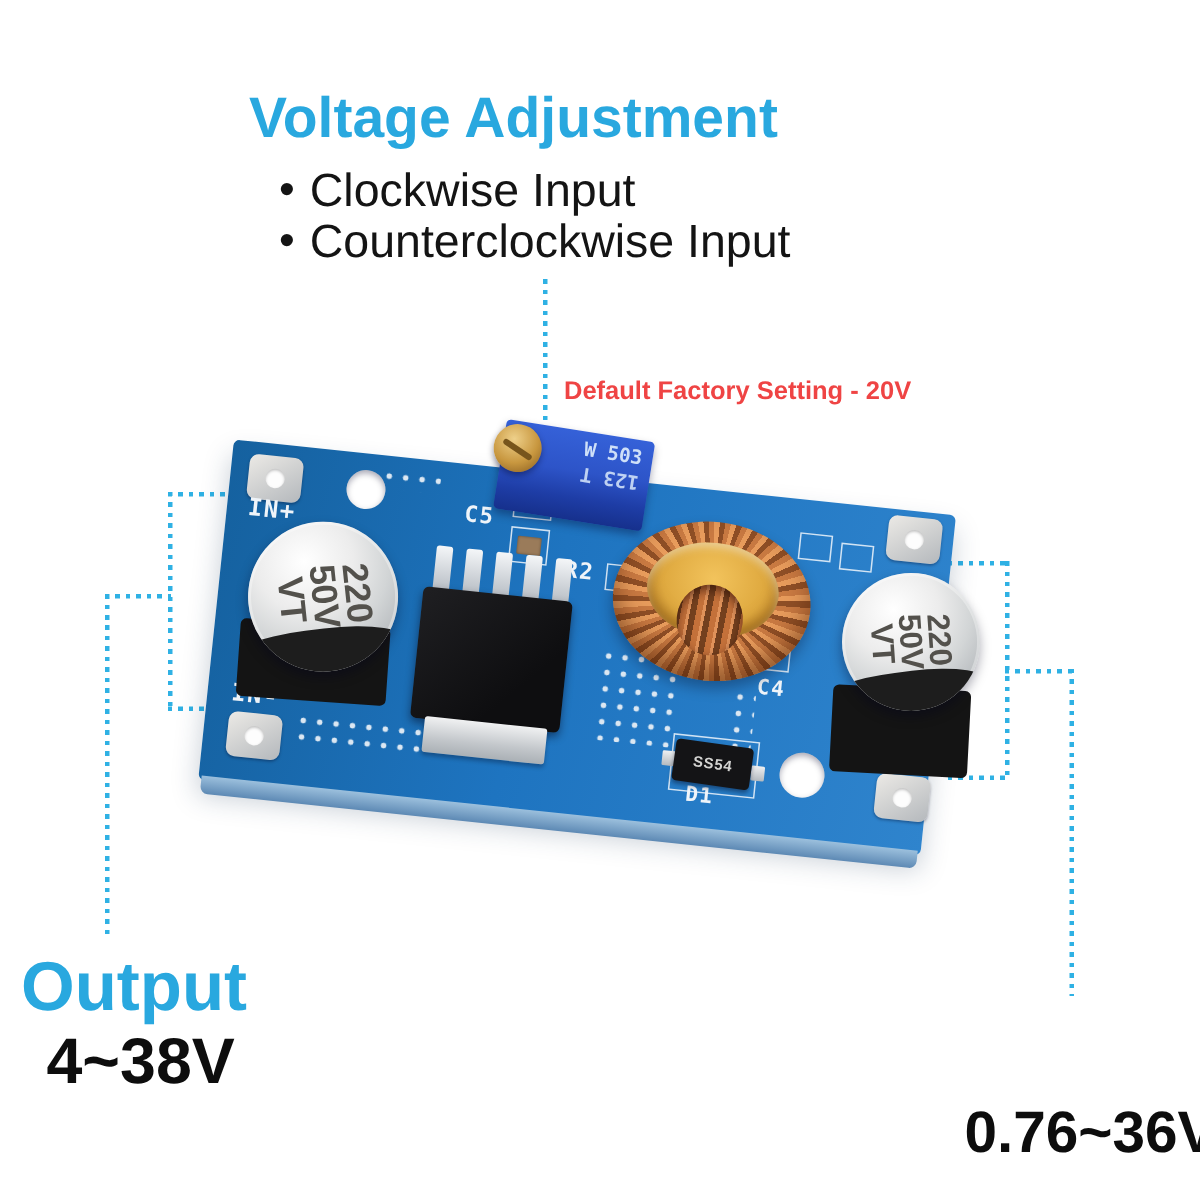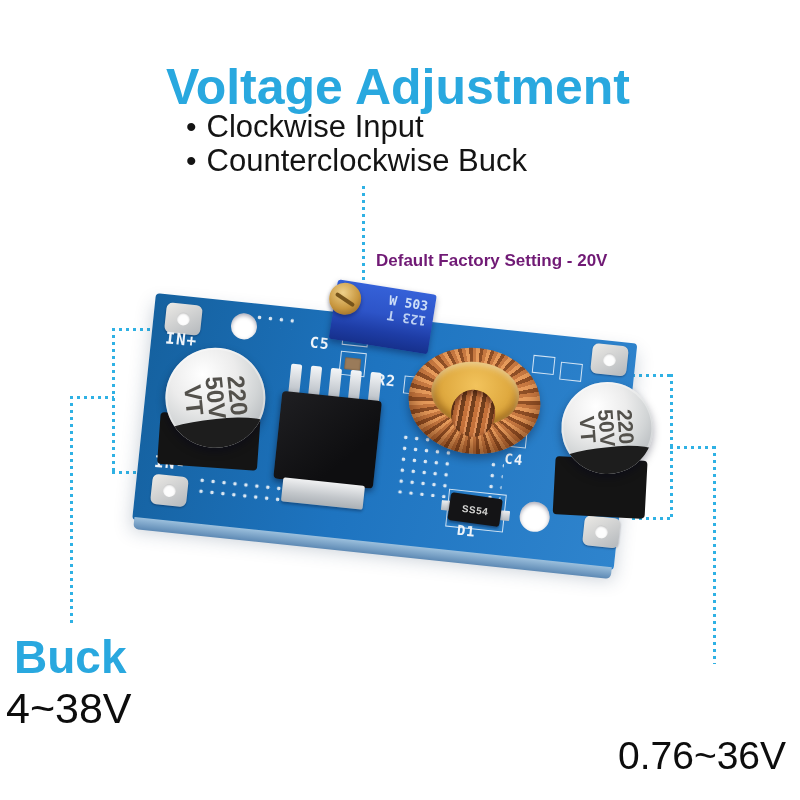--- a/index.html
+++ b/index.html
@@ -6,26 +6,26 @@
     --cy:#2FB1E4;
     --ink:#141414;
     --pcb1:#15619F; --pcb2:#1E74C0; --pcb3:#2F84CD;
     --silk:#EFF4F9;
   }
   *{margin:0;padding:0;box-sizing:border-box;}
   body{background:#ffffff;font-family:"Liberation Sans",sans-serif;}
   .canvas{position:relative;width:800px;height:800px;background:#ffffff;overflow:hidden;}
 
   
-  .title{position:absolute;left:166px;top:58px;font-size:50px;font-weight:bold;color:#29A8DF;letter-spacing:0px;}
+  .title{position:absolute;left:166px;top:58px;font-size:38px;font-weight:bold;color:#29A8DF;letter-spacing:0px;}
   .bullet-line{position:absolute;font-size:31px;color:var(--ink);display:flex;align-items:center;gap:10px;}
   .bullet-glyph{font-size:30px;line-height:30px;}
-  .factory{position:absolute;left:376px;top:251px;font-size:17px;font-weight:bold;color:#701a75;}
+  .factory{position:absolute;left:376px;top:251px;font-size:17px;font-weight:bold;color:#ef4444;}
   .cyan-big{position:absolute;font-size:46px;font-weight:bold;color:#29A8DF;}
-  .black-big{position:absolute;font-weight:normal;color:#0d0d0d;}
+  .black-big{position:absolute;font-weight:bold;color:#0d0d0d;margin-left:25px;}
 
   
   .dot-h{position:absolute;height:3px;background-image:repeating-linear-gradient(to right,var(--cy) 0 3px,transparent 3px 7px);}
   .dot-v{position:absolute;width:3px;background-image:repeating-linear-gradient(to bottom,var(--cy) 0 3px,transparent 3px 7px);}
 
   
   .board{position:absolute;left:156px;top:293px;width:484px;height:228px;
     transform:rotate(6deg);transform-origin:0 0;
     background:linear-gradient(100deg,var(--pcb1) 0%,var(--pcb2) 45%,var(--pcb3) 100%);
     border-radius:4px;box-shadow:0 10px 18px rgba(30,60,90,.25);}
@@ -98,26 +98,26 @@
 <div class="canvas">
 
   <div class="title">Voltage Adjustment</div>
 
   <div class="bullet-line" style="left:186px;top:109px;">
     <span class="bullet-glyph">•</span>
     <span>Clockwise Input</span>
   </div>
   <div class="bullet-line" style="left:186px;top:143px;">
     <span class="bullet-glyph">•</span>
-    <span>Counterclockwise Buck</span>
+    <span>Counterclockwise Input</span>
   </div>
 
   <div class="factory">Default Factory Setting - 20V</div>
 
-  <div class="cyan-big" style="left:14px;top:630px;">Buck</div>
+  <div class="cyan-big" style="left:14px;top:630px;">Output</div>
   <div class="black-big" style="left:6px;top:684px;font-size:43px;">4~38V</div>
 
   <div class="black-big" style="left:618px;top:734px;font-size:39px;">0.76~36V</div>
 
   <div class="dot-v" style="left:362px;top:186px;height:102px;"></div>
 
   <div class="dot-h" style="left:112px;top:328px;width:46px;"></div>
   <div class="dot-v" style="left:112px;top:328px;height:146px;"></div>
   <div class="dot-h" style="left:70px;top:396px;width:44px;"></div>
   <div class="dot-v" style="left:70px;top:396px;height:228px;"></div>

